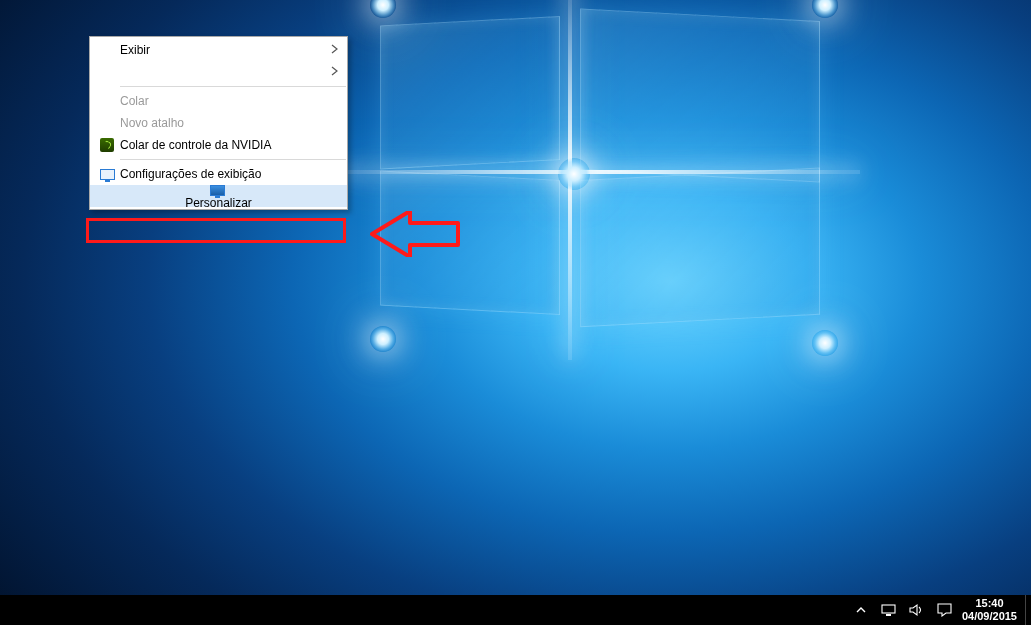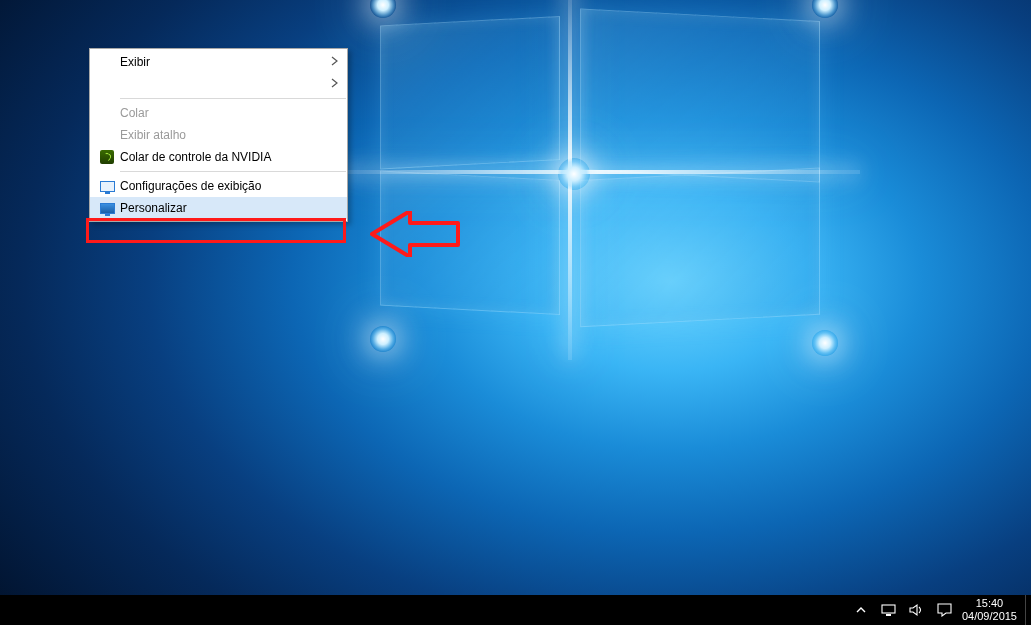--- a/index.html
+++ b/index.html
@@ -50,41 +50,40 @@
       position: absolute;
       left: 89px;
       top: 36px;
       width: 259px;
       background: #fff;
       border: 1px solid #a8a8a8;
       box-shadow: 3px 3px 5px rgba(0,0,0,.25);
       font-size: 12px;
       color: #000;
       padding: 2px 0;
-      margin-top: 12px;
     }
     .menu-item {
       display: flex;
       align-items: center;
       height: 22px;
       padding: 0 8px 0 6px;
       cursor: default;
       position: relative;
     }
     .menu-item .icon-slot {
       width: 22px;
       display: flex;
       align-items: center;
       justify-content: center;
       flex-shrink: 0;
     }
     .menu-item .lbl { flex: 1; padding-left: 2px; white-space: nowrap; }
     .menu-item .arrow { font-size: 10px; color: #555; margin-left: auto; }
     .menu-item.disabled .lbl { color: #9a9a9a; }
-    .menu-item.hover { background: #d7e8f9; }
+    .menu-item.hover { background: #d7e8f9; flex-direction: column; }
     .menu-sep {
       height: 1px;
       margin: 3px 1px 3px 30px;
       background: #d9d9d9;
     }
     .highlight-box {
       position: absolute;
       border: 3px solid #ff1a1a;
       pointer-events: none;
     }
@@ -105,21 +104,21 @@
       background: #000;
       display: flex;
       justify-content: flex-end;
       align-items: center;
       color: #fff;
       font-size: 11px;
     }
     .tray { display: flex; align-items: center; gap: 10px; padding: 0 4px 0 8px; }
     .tray-icon { display: flex; align-items: center; justify-content: center; width: 18px; height: 18px; cursor: default; }
     .tray svg { display: block; }
-    .clock { text-align: center; line-height: 1.15; padding: 0 8px 0 4px; }
+    .clock { text-align: center; line-height: 1.15; padding: 0 8px 0 4px; font-weight: bold; }
     .clock div { white-space: nowrap; }
     .show-desktop { width: 6px; height: 30px; border-left: 1px solid #444; }
 
     
     .ico-nvidia { width: 14px; height: 14px; background: linear-gradient(#3a6b00,#1f3d00); border-radius: 2px; position: relative; }
     .ico-nvidia::after { content:""; position:absolute; left:3px; top:3px; width:8px; height:8px; border:1.5px solid #9cdc3a; border-left-color:transparent; border-bottom-color:transparent; border-radius:50%; transform:rotate(25deg); box-sizing:border-box; }
     .ico-display { width:15px; height:11px; border:1.2px solid #2a7bd4; background:#e8f2fc; position:relative; }
     .ico-display::after { content:""; position:absolute; left:4px; bottom:-3px; width:5px; height:2px; background:#2a7bd4; }
     .ico-personalize { width:15px; height:11px; border:1.2px solid #2a7bd4; background:linear-gradient(#3b8fe0,#1a5fa8); position:relative; }
     .ico-personalize::after { content:""; position:absolute; left:4px; bottom:-3px; width:5px; height:2px; background:#2a7bd4; }
@@ -165,21 +164,21 @@
 
   <div class="menu-sep"></div>
 
   <div class="menu-item disabled">
     <span class="icon-slot"></span>
     <span class="lbl">Colar</span>
   </div>
 
   <div class="menu-item disabled">
     <span class="icon-slot"></span>
-    <span class="lbl">Exibir atalho</span>
+    <span class="lbl">Novo atalho</span>
   </div>
 
   <div class="menu-item">
     <span class="icon-slot">
         <span class="ico-nvidia"></span>
       </span>
     <span class="lbl">Colar de controle da NVIDIA</span>
   </div>
 
 

